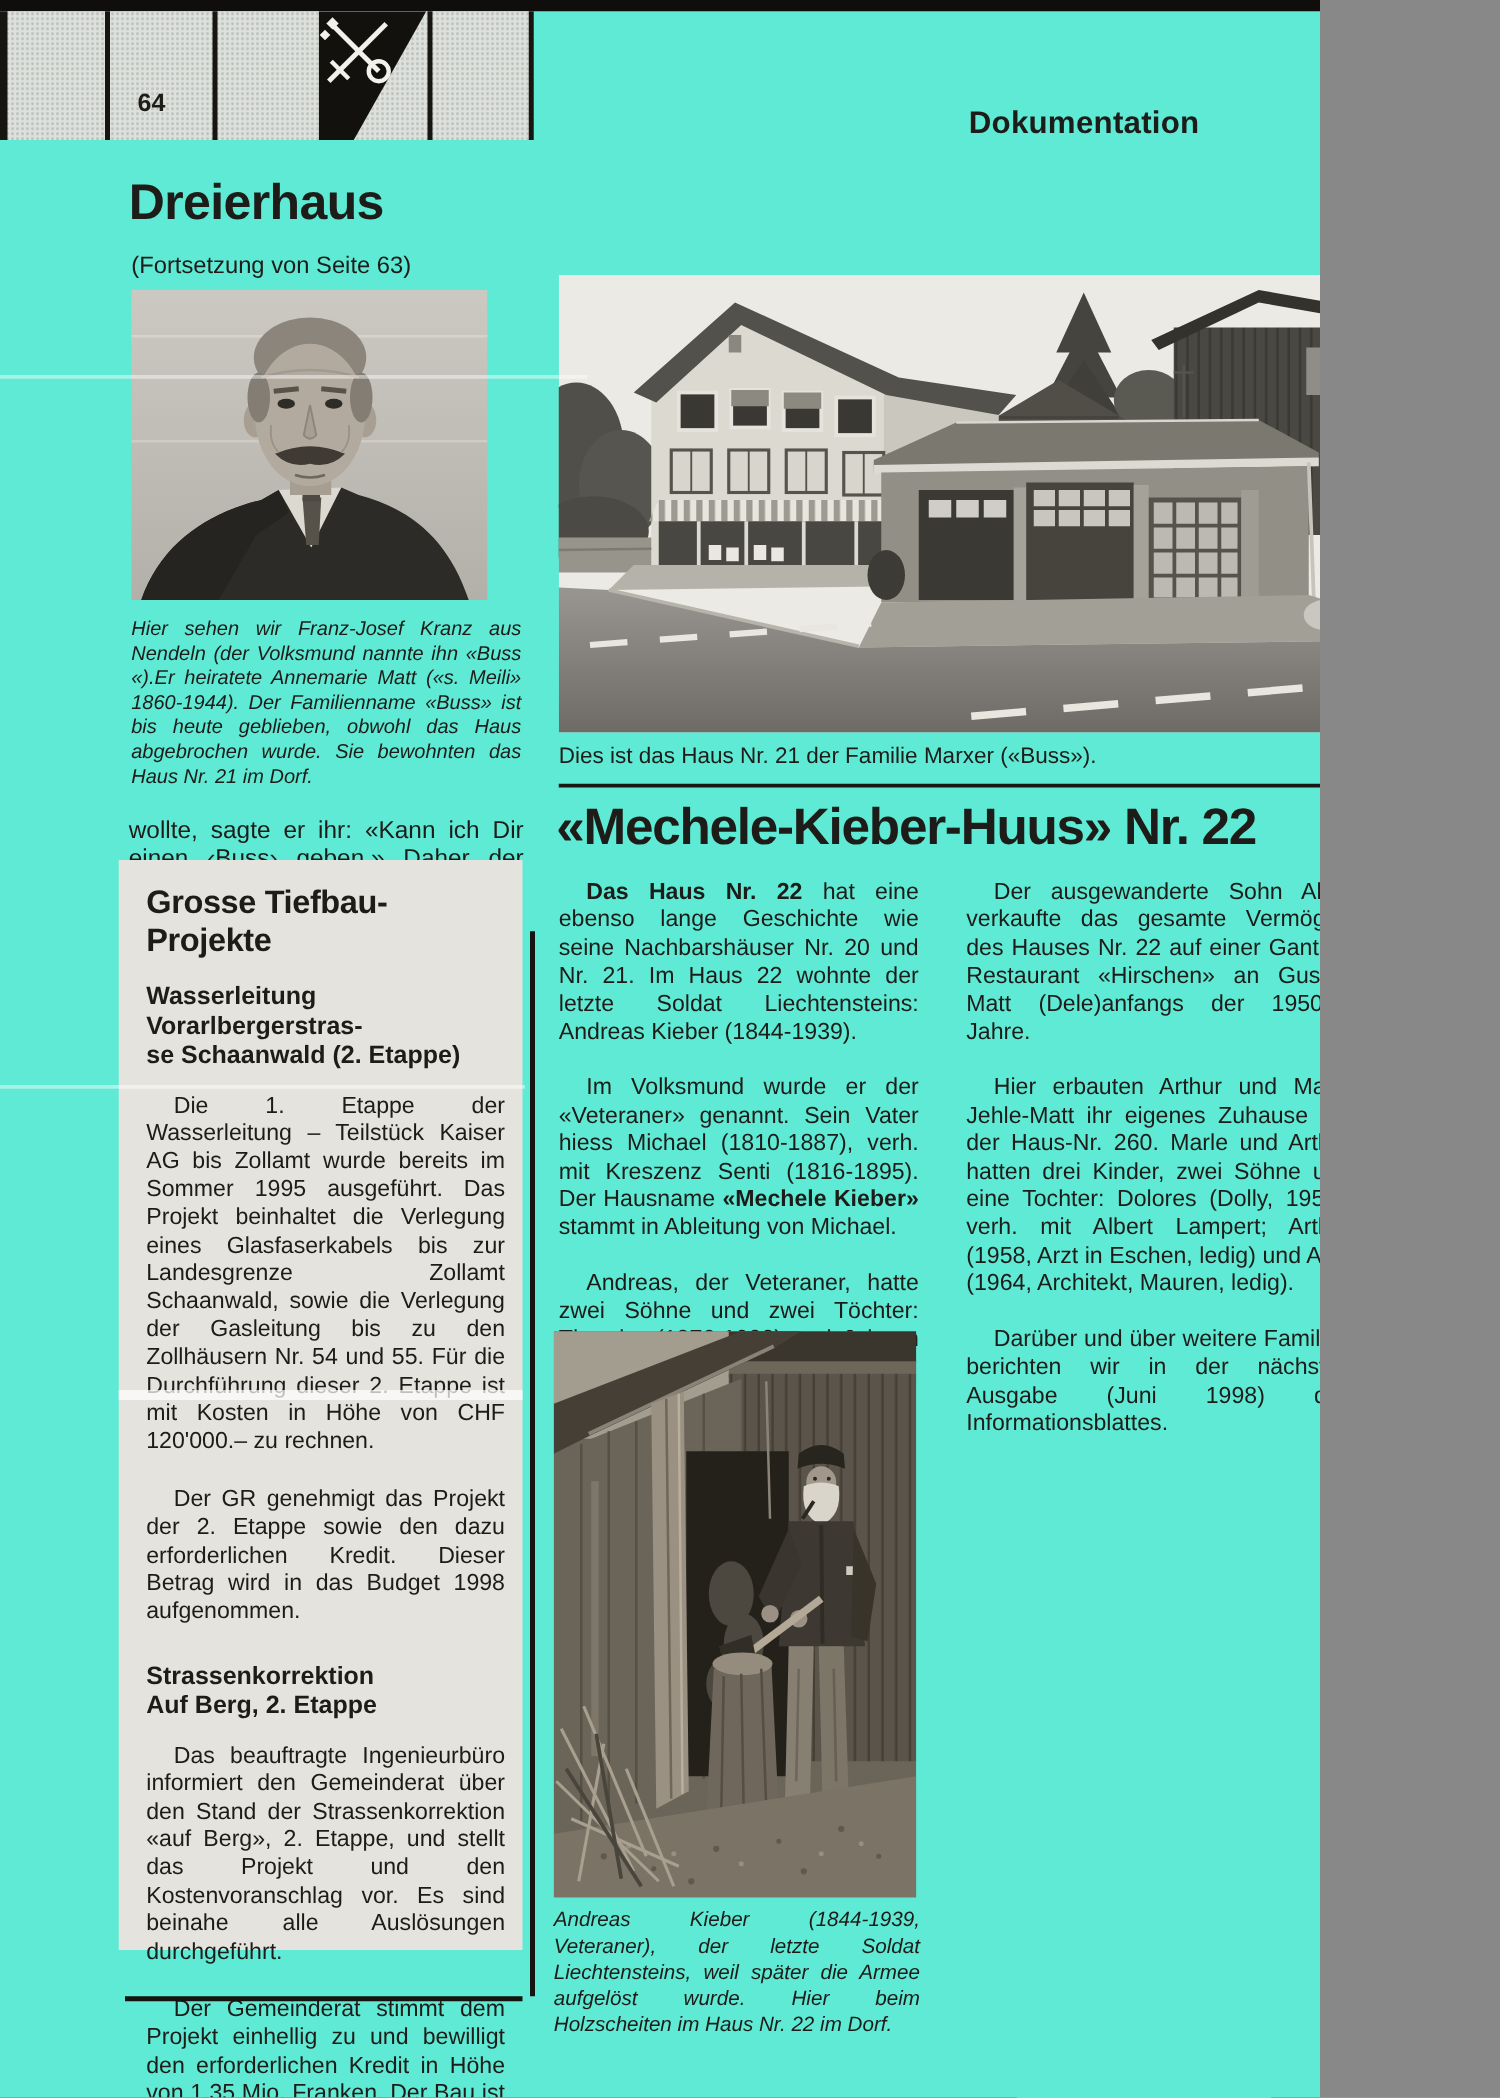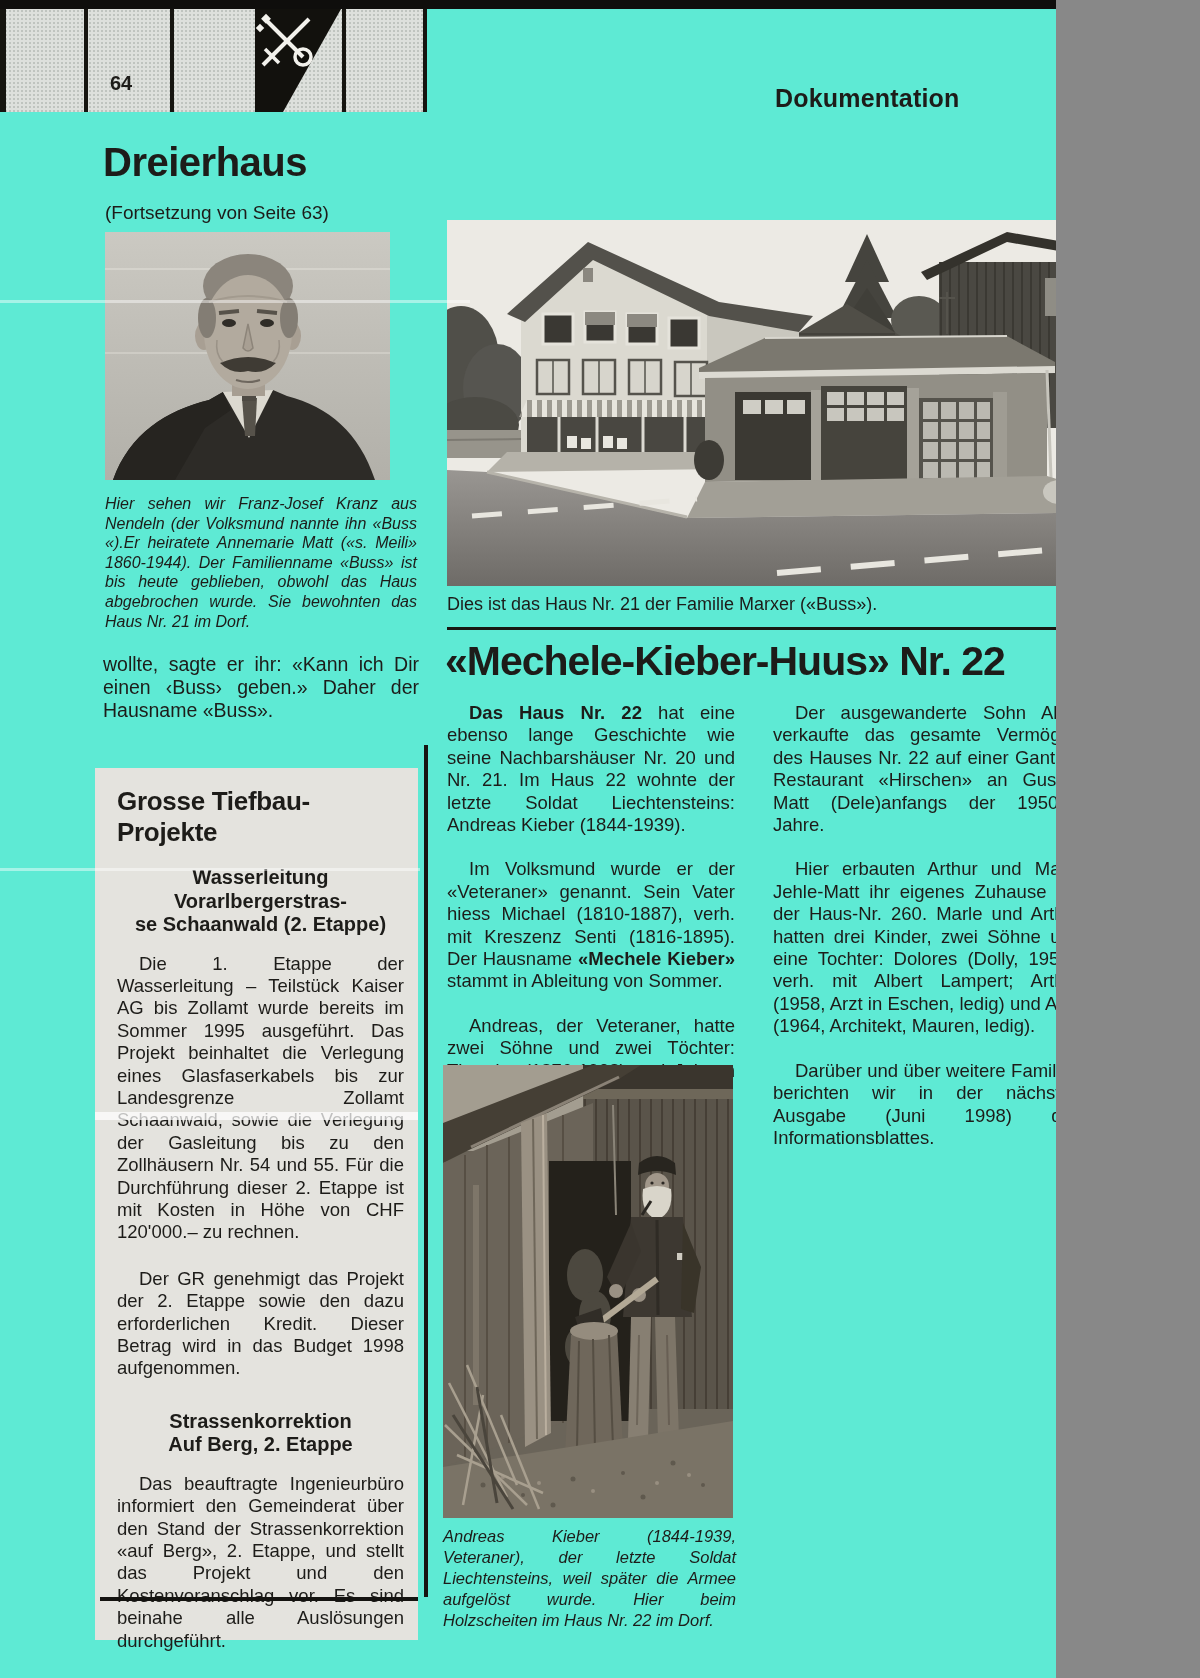--- a/index.html
+++ b/index.html
@@ -18,24 +18,24 @@
   p{margin:0 0 22px 0;font-size:18.5px;line-height:22.4px;text-align:justify;}
   p.ind{text-indent:22px;}
   .caption{font-style:italic;font-size:16px;line-height:19.6px;text-align:justify;}
   
   .art-title{position:absolute;left:103px;top:140px;font-size:40px;font-weight:bold;letter-spacing:-.5px;margin:0;}
   .art-sub{position:absolute;left:105px;top:202px;font-size:19px;}
   .portrait{position:absolute;left:105px;top:232px;width:285px;height:248px;}
   .portrait-cap{position:absolute;left:105px;top:494px;width:312px;}
   .cont-par{position:absolute;left:103px;top:653px;width:316px;}
   .cont-par p{font-size:19.5px;line-height:23px;}
-  .tiefbau-box{position:absolute;left:95px;top:768px;width:323px;height:872px;background:#e4e3de;
+  .tiefbau-box{position:absolute;left:95px;top:688px;width:323px;height:872px;background:#e4e3de;
                box-sizing:border-box;padding:18px 14px 12px 22px;}
   .tiefbau-box h2{margin:0 0 18px 0;font-size:26px;letter-spacing:-.3px;}
-  .tiefbau-box h3{margin:0 0 16px 0;font-size:20px;line-height:23.5px;text-align:center;}
+  .tiefbau-box h3{margin:0 0 16px 0;font-size:20px;line-height:23.5px;}
   .tiefbau-box h3 .l{display:block;}
   .tiefbau-box p{margin-bottom:24px;}
   .tiefbau-box .gap-big{margin-top:30px;}
   .streak{position:absolute;left:95px;top:1112px;width:323px;height:8px;background:rgba(255,255,255,.72);}
   .box-bottom{position:absolute;left:100px;top:1597px;width:318px;height:4px;background:#141310;}
   .divider{position:absolute;left:424px;top:745px;width:4px;height:852px;background:#161511;}
   
   .house-photo{position:absolute;left:447px;top:220px;width:703px;height:366px;}
   .house-cap{position:absolute;left:447px;top:594px;width:600px;font-size:18px;}
   .rule{position:absolute;left:447px;top:627px;width:712px;height:3px;background:#191813;}
@@ -285,21 +285,21 @@
       <line x1="330" y1="353" x2="683" y2="323" stroke="#e8e6df" stroke-width="6" stroke-dasharray="44 30"></line>
     </svg>
   </div>
   <div class="house-cap">Dies ist das Haus Nr. 21 der Familie Marxer («Buss»).</div>
   <div class="rule"></div>
 
   <h1 class="headline">«Mechele-Kieber-Huus» Nr. 22</h1>
 
   <div class="col col-mid">
     <p class="ind"><strong>Das Haus Nr. 22</strong><span> hat eine ebenso lange Geschichte wie seine Nachbarshäuser Nr. 20 und Nr. 21. Im Haus 22 wohnte der letzte Soldat Liechtensteins: Andreas Kieber (1844-1939).</span></p>
-    <p class="ind"><span>Im Volksmund wurde er der «Veteraner» genannt. Sein Vater hiess Michael (1810-1887), verh. mit Kreszenz Senti (1816-1895). Der Hausname </span><strong>«Mechele Kieber»</strong><span> stammt in Ableitung von Sommer.</span></p>
+    <p class="ind"><span>Im Volksmund wurde er der «Veteraner» genannt. Sein Vater hiess Michael (1810-1887), verh. mit Kreszenz Senti (1816-1895). Der Hausname </span><strong>«Mechele Kieber»</strong><span> stammt in Ableitung von Michael.</span></p>
     <p class="ind">Andreas, der Veteraner, hatte zwei Söhne und zwei Töchter: Theodor (1876-1928) und Johann (1883-1970).</p>
   </div>
 
   <div class="col col-right">
     <p class="ind">Der ausgewanderte Sohn Alois verkaufte das gesamte Vermögen des Hauses Nr. 22 auf einer Gant im Restaurant «Hirschen» an Gustav Matt (Dele)anfangs der 1950er-Jahre.</p>
     <p class="ind">Hier erbauten Arthur und Marle Jehle-Matt ihr eigenes Zuhause mit der Haus-Nr. 260. Marle und Arthur hatten drei Kinder, zwei Söhne und eine Tochter: Dolores (Dolly, 1951), verh. mit Albert Lampert; Arthur (1958, Arzt in Eschen, ledig) und Alex (1964, Architekt, Mauren, ledig).</p>
     <p class="ind">Darüber und über weitere Familien berichten wir in der nächsten Ausgabe (Juni 1998) des Informationsblattes.</p>
   </div>
 
   <div class="shed-photo">

